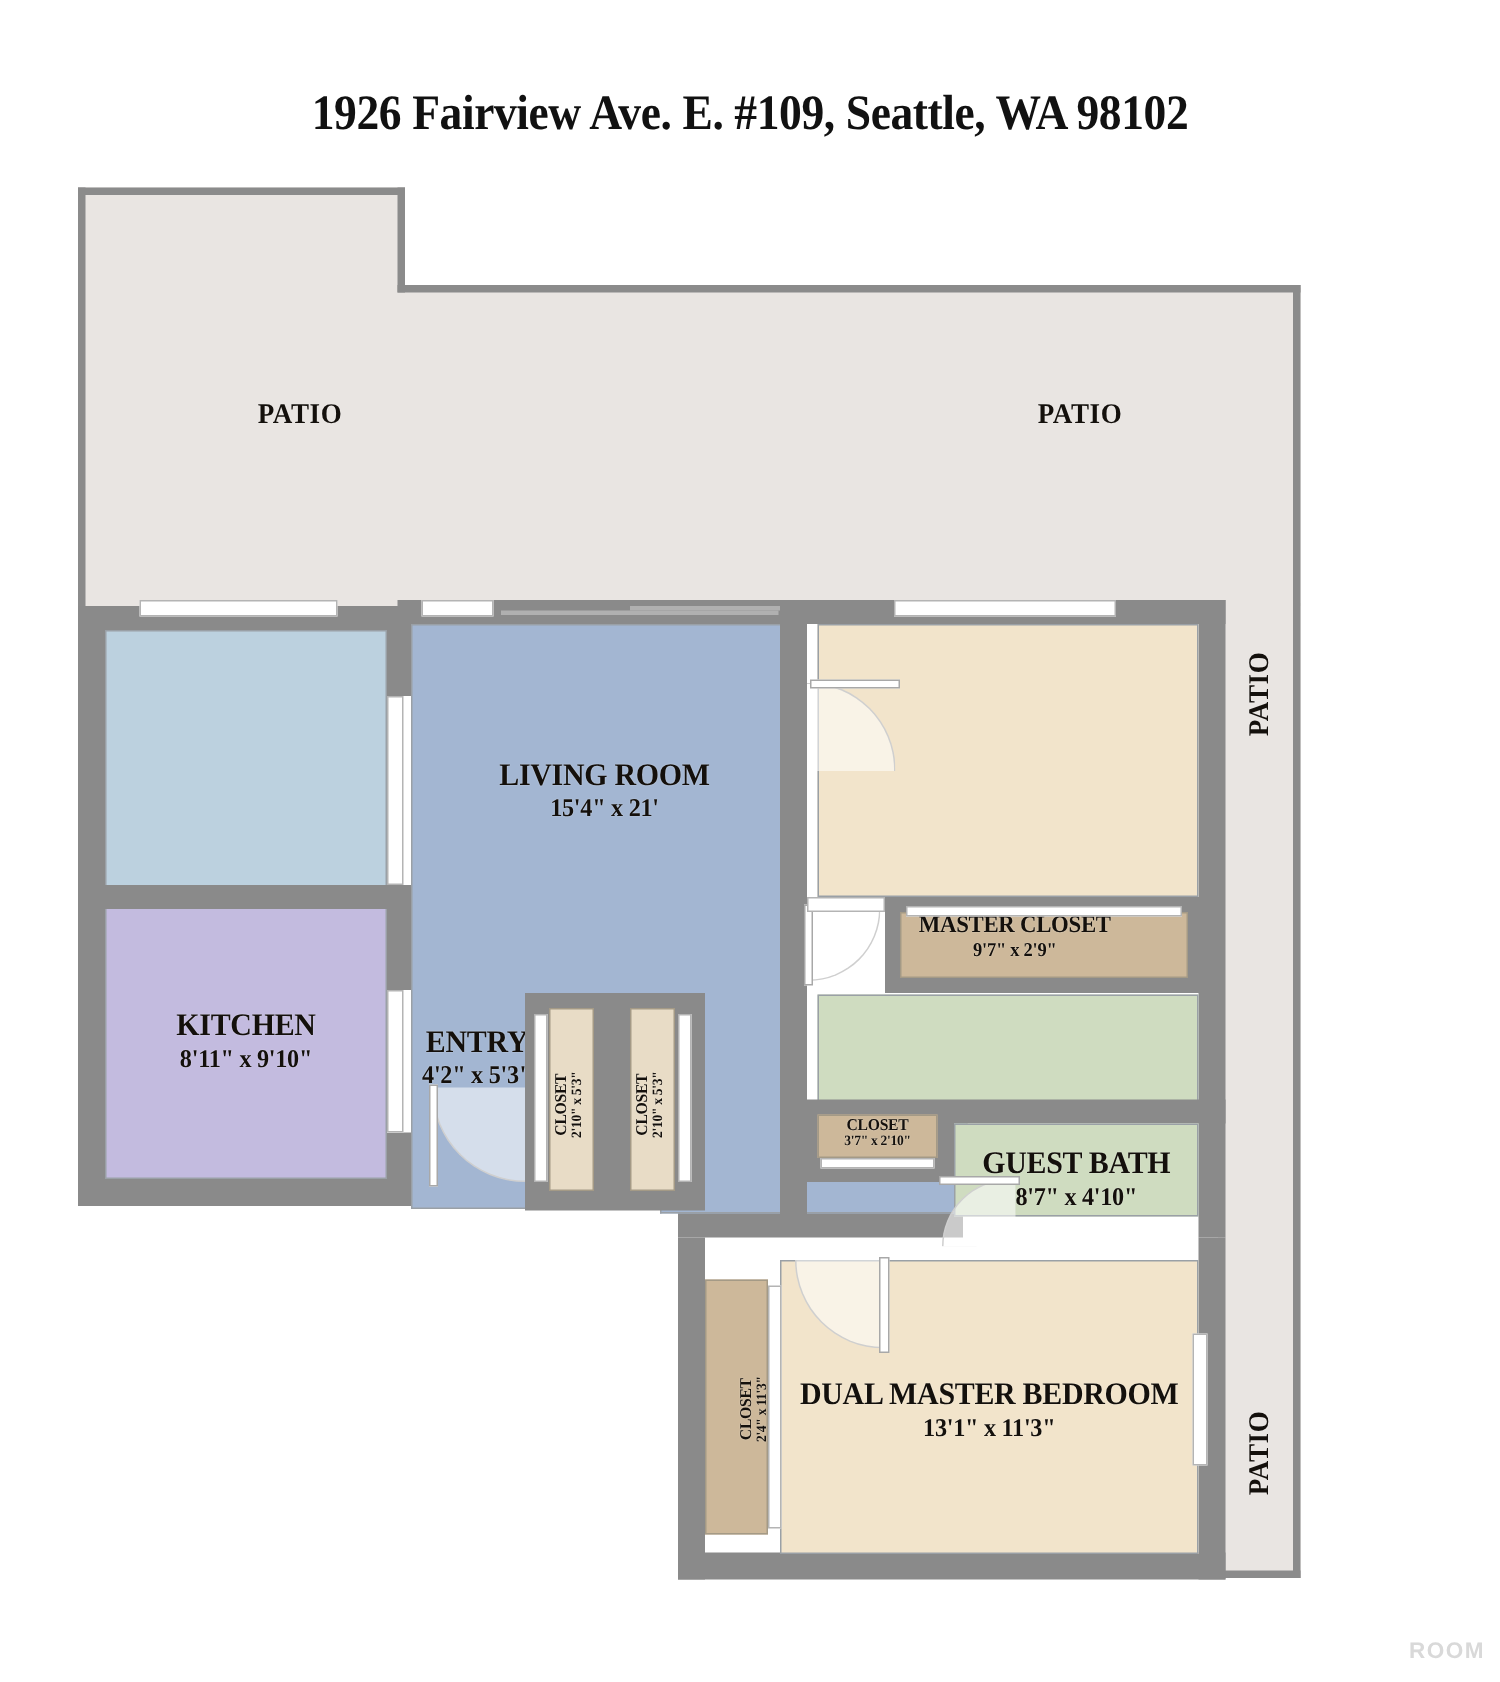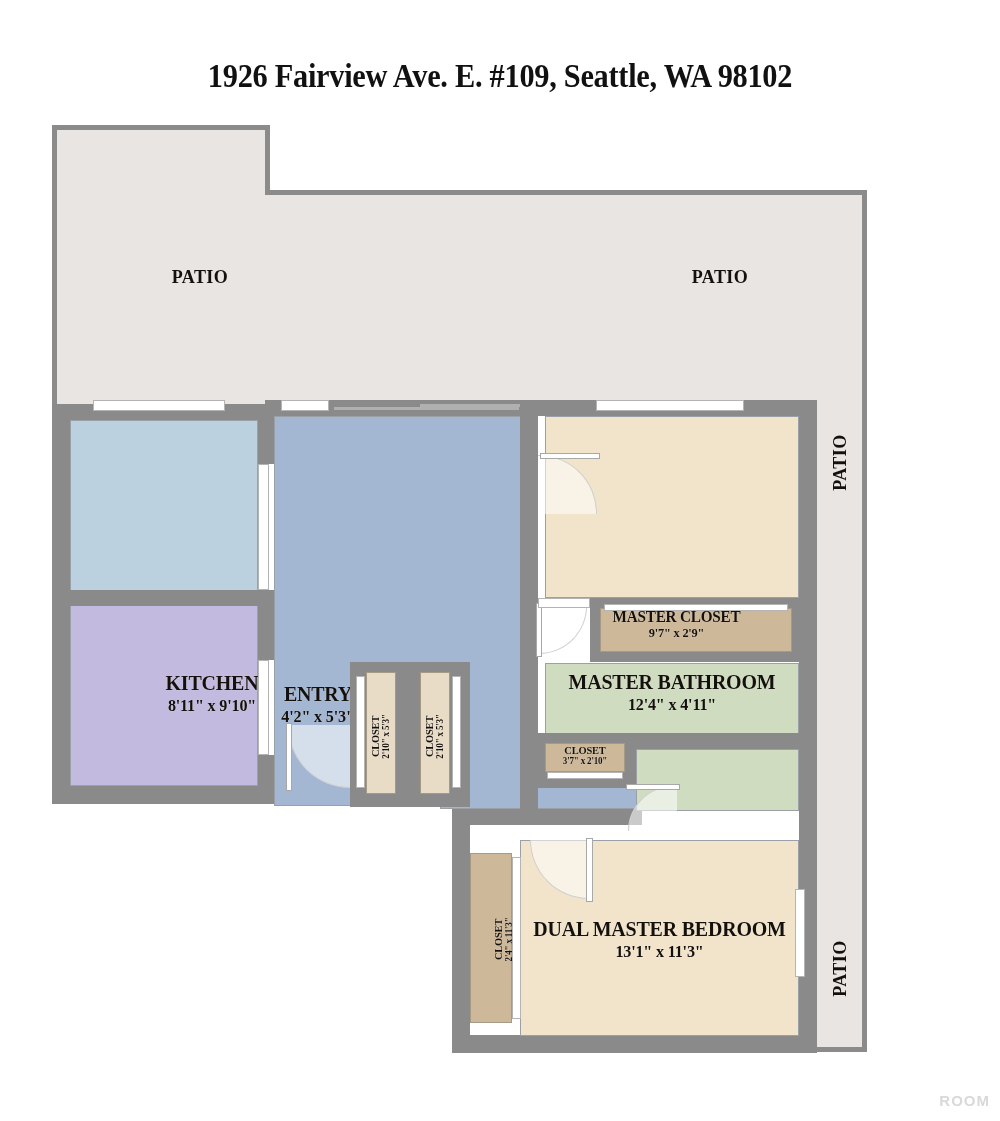--- a/index.html
+++ b/index.html
@@ -134,35 +134,39 @@
   <div class="abs wall" style="left:799px; top:400px; width:18px; height:425px;"></div>
   <div class="abs wall" style="left:799px; top:825px; width:18px; height:228px;"></div>
   <div class="abs wall" style="left:452px; top:1035px; width:365px; height:18px;"></div>
   <div class="abs wall" style="left:452px; top:825px; width:18px; height:228px;"></div>
   <div class="abs wall" style="left:342px; top:786px; width:125px; height:18px;"></div>
   <div class="abs wall" style="left:452px; top:807px; width:190px; height:18px;"></div>
 
   <div class="abs room" style="left:70px; top:420px; width:188px; height:173px; background:#bcd1df;"></div>
 
   <div class="abs room" style="left:70px; top:604px; width:188px; height:182px; background:#c3bbdf;"></div>
-  <div class="label" style="left:70px; top:672px; width:188px;padding-left:48px;">
+  <div class="label" style="left:70px; top:672px; width:188px;">
     <span class="nm">KITCHEN</span>
     <span class="dm">8'11" x 9'10"</span>
   </div>
 
   <div class="abs wall" style="left:52px; top:590px; width:222px; height:16px;"></div>
 
   <div class="abs wall" style="left:258px; top:416px; width:16px; height:48px;"></div>
 
   <div class="abs wall" style="left:258px; top:590px; width:16px; height:70px;"></div>
   <div class="abs wall" style="left:258px; top:755px; width:16px; height:48px;"></div>
 
   <div class="abs room" style="left:274px; top:416px; width:258px; height:390px; background:#a3b6d2;"></div>
 
   <div class="abs room" style="left:440px; top:735px; width:205px; height:74px; background:#a3b6d2; border-top:none;"></div>
+  <div class="label" style="left:288px; top:505px; width:230px;">
+    <span class="nm">LIVING ROOM</span>
+    <span class="dm">15'4" x 21'</span>
+  </div>
 
   <div class="label" style="left:258px; top:683px; width:120px;">
     <span class="nm">ENTRY</span>
     <span class="dm">4'2" x 5'3"</span>
   </div>
 
   <div class="swing" style="left:288px; top:725px; width:62px; height:62px; border-radius:0 0 0 62px; border-top:none; border-right:none;"></div>
   <div class="door-leaf" style="left:286px; top:723px; width:4px; height:66px;"></div>
 
   <div class="abs wall" style="left:350px; top:662px; width:120px; height:145px;"></div>
@@ -192,39 +196,39 @@
 
   <div class="abs wall" style="left:590px; top:598px; width:212px; height:64px;"></div>
   <div class="abs" style="left:600px; top:608px; width:192px; height:44px; background:#cdb89a; border:1px solid #a49a86;"></div>
   <div class="label sm" style="left:600px; top:608px; width:153px;">
     <span class="nm">MASTER CLOSET</span>
     <span class="dm">9'7" x 2'9"</span>
   </div>
   <div class="win" style="left:604px; top:604px; width:184px; height:7px;"></div>
 
   <div class="abs room" style="left:545px; top:663px; width:254px; height:72px; background:#cfdcc0;"></div>
-  <div class="label" style="left:545px; top:671px; width:254px;">
-    <span class="nm">MASTER BATHROOM</span>
-    <span class="dm">12'4" x 4'11"</span>
-  </div>
 
   <div class="swing" style="left:538px; top:605px; width:48px; height:48px; border-radius:0 0 48px 0; border-top:none; border-left:none;"></div>
   <div class="door-leaf" style="left:536px; top:603px; width:4px; height:52px;"></div>
 
   <div class="abs wall" style="left:520px; top:733px; width:297px; height:16px;"></div>
 
   <div class="abs wall" style="left:538px; top:740px; width:98px; height:48px;"></div>
   <div class="abs" style="left:545px; top:743px; width:80px; height:29px; background:#cdb89a; border:1px solid #a49a86;"></div>
   <div class="label xs" style="left:545px; top:744px; width:80px;">
     <span class="nm">CLOSET</span>
     <span class="dm">3'7" x 2'10"</span>
   </div>
   <div class="win" style="left:547px; top:772px; width:76px; height:7px;"></div>
 
   <div class="abs room" style="left:636px; top:749px; width:163px; height:62px; background:#cfdcc0;"></div>
+  <div class="label" style="left:630px; top:764px; width:175px;">
+    <span class="nm">GUEST BATH</span>
+    <span class="dm">8'7" x 4'10"</span>
+  </div>
   <div class="swing" style="left:628px; top:786px; width:48px; height:44px; border-radius:48px 0 0 0; border-bottom:none; border-right:none;"></div>
   <div class="door-leaf" style="left:626px; top:784px; width:52px; height:4px;"></div>
 
   <div class="abs room" style="left:520px; top:840px; width:279px; height:196px; background:#f2e4cb;"></div>
   <div class="label" style="left:512px; top:918px; width:295px;">
     <span class="nm">DUAL MASTER BEDROOM</span>
     <span class="dm">13'1" x 11'3"</span>
   </div>
 
   <div class="swing" style="left:530px; top:840px; width:60px; height:58px; border-radius:0 0 0 60px; border-top:none; border-right:none;"></div>

